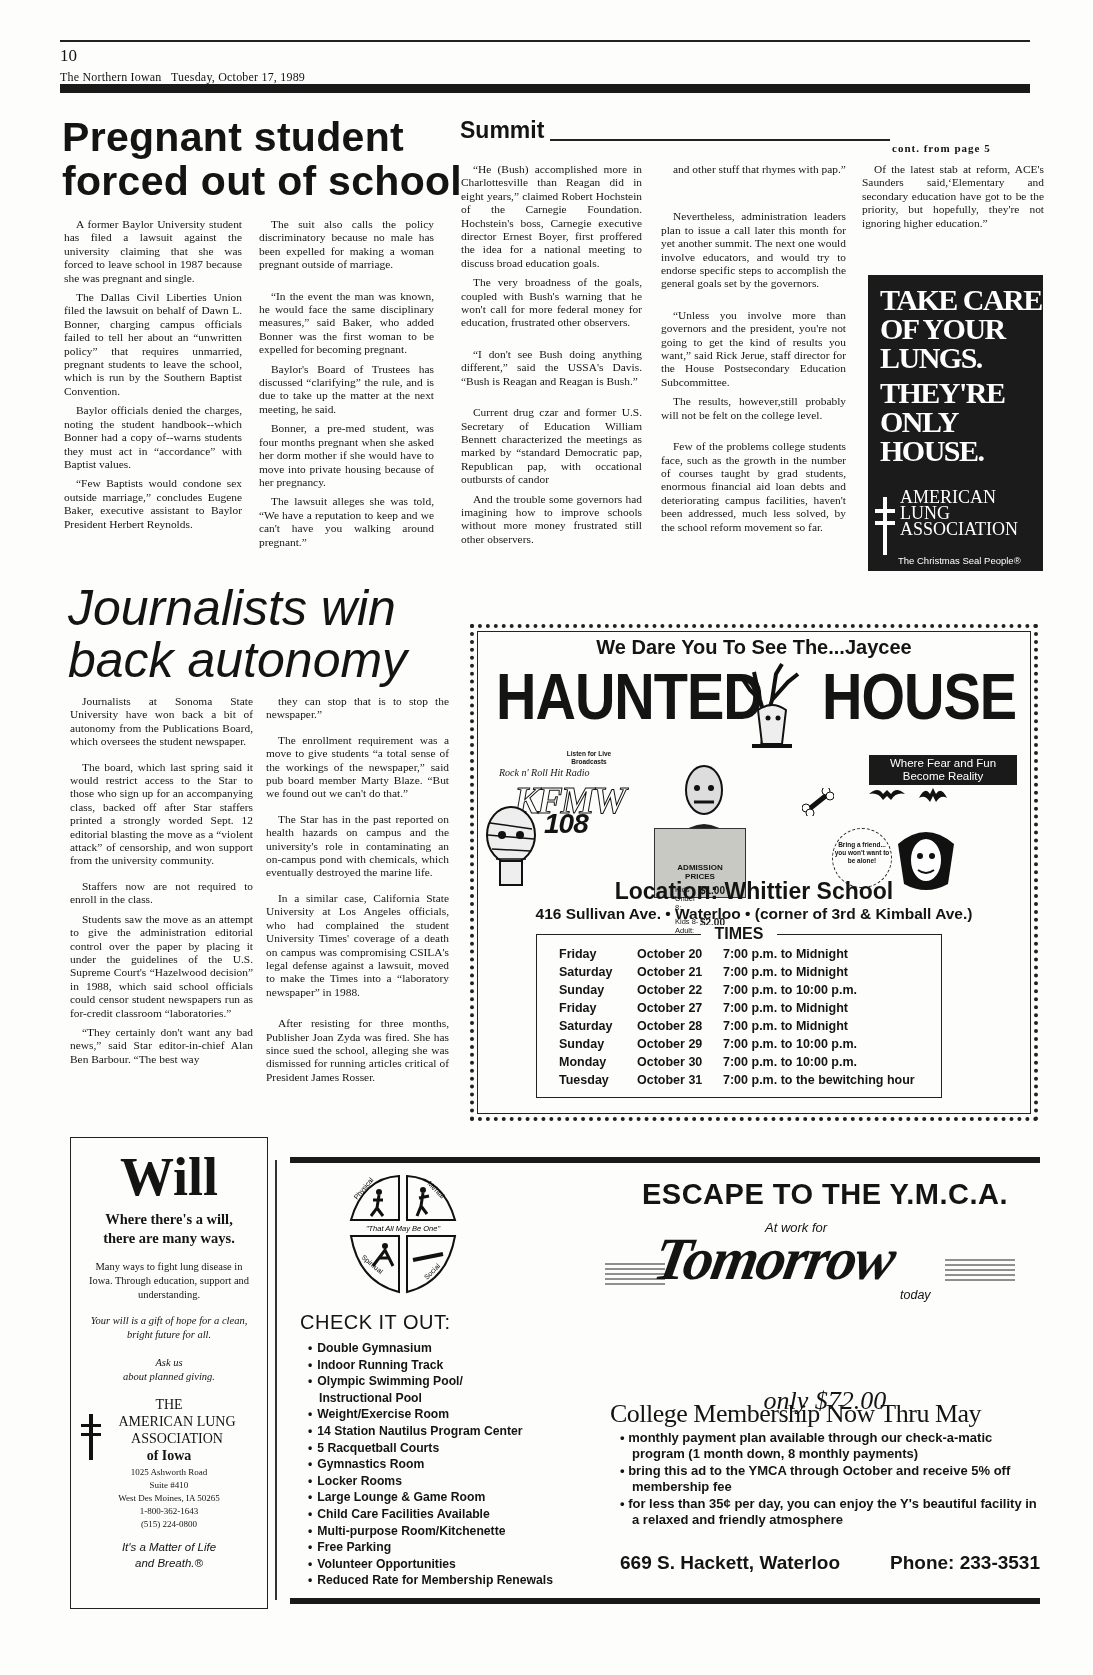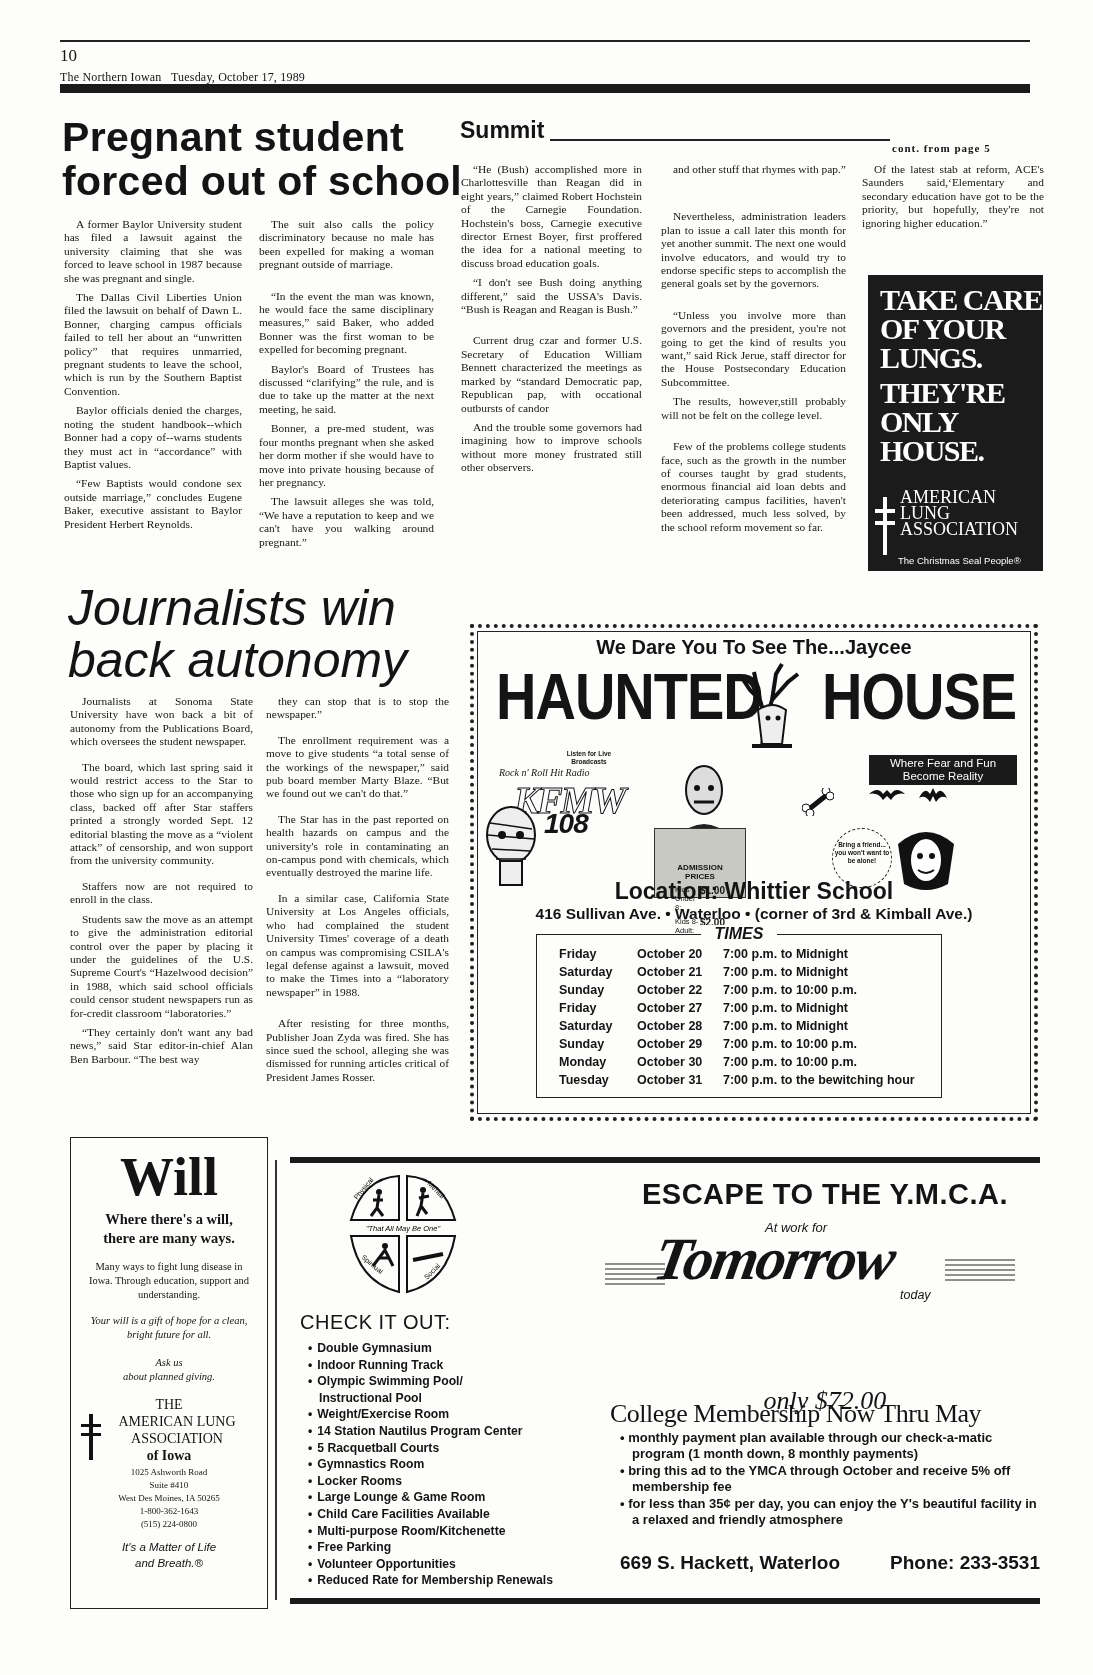--- a/index.html
+++ b/index.html
@@ -46,21 +46,21 @@
   .hh-108 { position: absolute; left: 70px; top: 180px; font-family: "Liberation Sans", sans-serif; font-style: italic; font-weight: bold; font-size: 28px; letter-spacing: -1px; }
   .hh-sign { position: absolute; left: 180px; top: 200px; width: 92px; height: 70px; background: #c9c9c4; border: 1px solid #333; font-family: "Liberation Sans", sans-serif; font-size: 7.5px; padding: 20px; }
   .hh-sign .hd { font-weight: bold; font-size: 8px; text-align: center; margin: 14px 0 4px; }
   .hh-sign .row { display: flex; justify-content: space-between; margin-bottom: 5px; }
   .hh-sign .price { font-weight: bold; font-size: 10px; }
   .hh-bubble { position: absolute; left: 358px; top: 200px; width: 60px; height: 60px; border: 1px dashed #222; border-radius: 50%; font-family: "Liberation Sans", sans-serif; font-weight: bold; font-size: 6.5px; line-height: 8px; text-align: center; padding-top: 12px; }
   .hh-loc { position: absolute; left: 0; width: 100%; top: 250px; text-align: center; font-family: "Liberation Sans", sans-serif; font-weight: bold; font-size: 23px; }
   .hh-addr { position: absolute; left: 0; width: 100%; top: 277px; text-align: center; font-family: "Liberation Sans", sans-serif; font-weight: bold; font-size: 15.5px; }
   .hh-times { position: absolute; left: 62px; top: 306px; width: 406px; height: 164px; border: 1.5px solid #222; }
   .hh-times-label { position: absolute; left: 0; width: 100%; top: -10px; text-align: center; }
-  .hh-times-label span { background: #fdfdfb; padding: 0 14px; font-family: "Liberation Sans", sans-serif; font-weight: bold; font-style: italic; font-size: 16px; }
+  .hh-times-label span { background: #fdfdfb; padding: 0 14px; font-family: "Liberation Sans", sans-serif; font-weight: bold; font-size: 16px; }
   .hh-row { position: absolute; left: 22px; font-family: "Liberation Sans", sans-serif; font-weight: bold; font-size: 12.5px; display: flex; }
   .hh-row .d { width: 78px; }
   .hh-row .dt { width: 86px; }
 
   
   .will { left: 70px; top: 1137px; width: 198px; height: 472px; border: 1.5px solid #222; text-align: center; }
   .will .w { font-family: "Liberation Serif", serif; font-weight: bold; font-size: 54px; line-height: 58px; margin-top: 10px; }
   .will .sub { font-weight: bold; font-size: 14.5px; line-height: 19px; margin-top: 4px; }
   .will .p { font-size: 10.5px; line-height: 14px; margin-top: 12px; }
   .will .it { font-style: italic; font-size: 10.5px; line-height: 14px; margin-top: 14px; }
@@ -116,20 +116,21 @@
   <p>Baylor's Board of Trustees has discussed “clarifying” the rule, and is due to take up the matter at the next meeting, he said.</p>
   <p>Bonner, a pre-med student, was four months pregnant when she asked her dorm mother if she would have to move into private housing because of her pregnancy.</p>
   <p>The lawsuit alleges she was told, “We have a reputation to keep and we can't have you walking around pregnant.”</p>
 </div>
 
 <div class="abs summit-head" style="left:460px; top:117px;">Summit</div>
 <div class="abs summit-rule" style="left:550px; top:139px; width:340px;"></div>
 <div class="abs contfrom" style="left:892px; top:125px;">cont. from page 5</div>
 <div class="abs col" style="left:461px; top:163px; width:181px;">
   <p>“He (Bush) accomplished more in Charlottesville than Reagan did in eight years,” claimed Robert Hochstein of the Carnegie Foundation. Hochstein's boss, Carnegie executive director Ernest Boyer, first proffered the idea for a national meeting to discuss broad education goals.</p>
+  <p class="gap">The very broadness of the goals, coupled with Bush's warning that he won't call for more federal money for education, frustrated other observers.</p>
   <p class="gap">“I don't see Bush doing anything different,” said the USSA's Davis. “Bush is Reagan and Reagan is Bush.”</p>
   <p>Current drug czar and former U.S. Secretary of Education William Bennett characterized the meetings as marked by “standard Democratic pap, Republican pap, with occational outbursts of candor</p>
   <p>And the trouble some governors had imagining how to improve schools without more money frustrated still other observers.</p>
 </div>
 <div class="abs col" style="left:661px; top:163px; width:185px;">
   <p class="gap" style="margin-bottom:34px">and other stuff that rhymes with pap.”</p>
   <p class="gap">Nevertheless, administration leaders plan to issue a call later this month for yet another summit. The next one would involve educators, and would try to endorse specific steps to accomplish the general goals set by the governors.</p>
   <p>“Unless you involve more than governors and the president, you're not going to get the kind of results you want,” said Rick Jerue, staff director for the House Postsecondary Education Subcommittee.</p>
   <p class="gap">The results, however,still probably will not be felt on the college level.</p>
   <p>Few of the problems college students face, such as the growth in the number of courses taught by grad students, enormous financial aid loan debts and deteriorating campus facilities, haven't been addressed, much less solved, by the school reform movement so far.</p>

